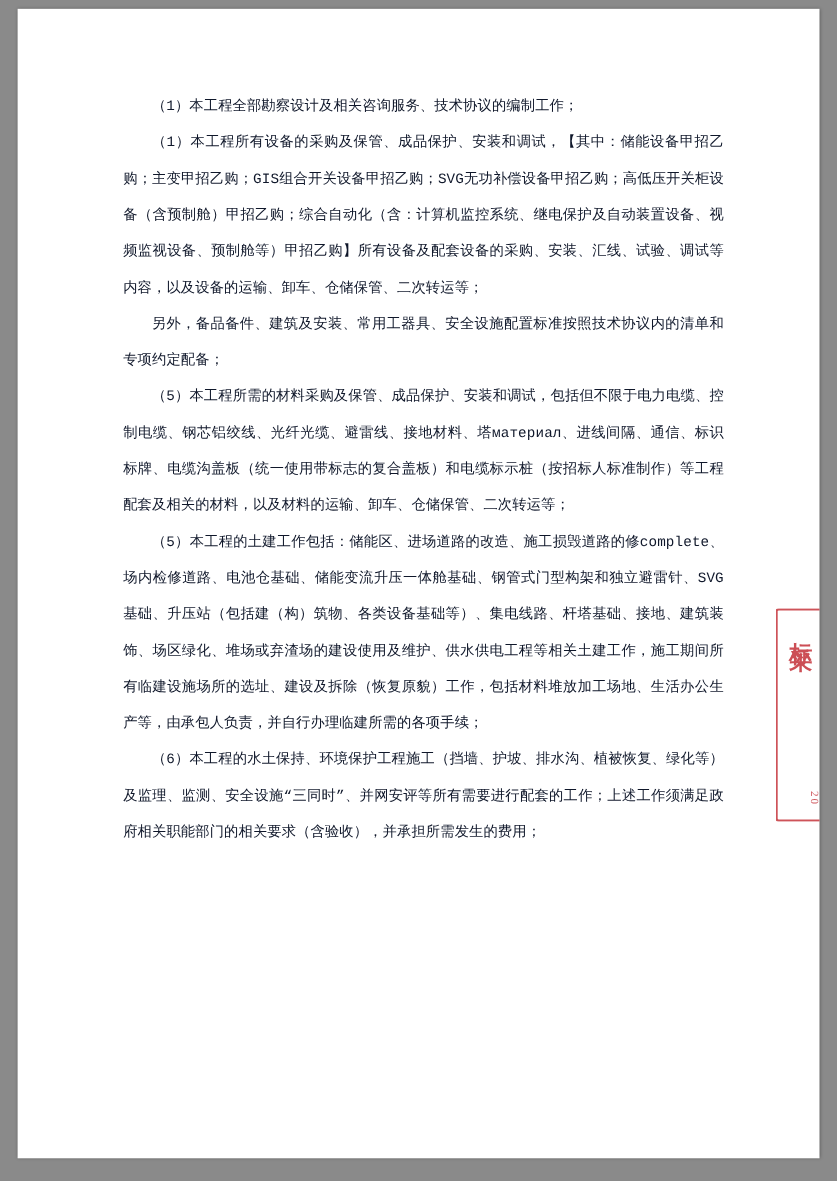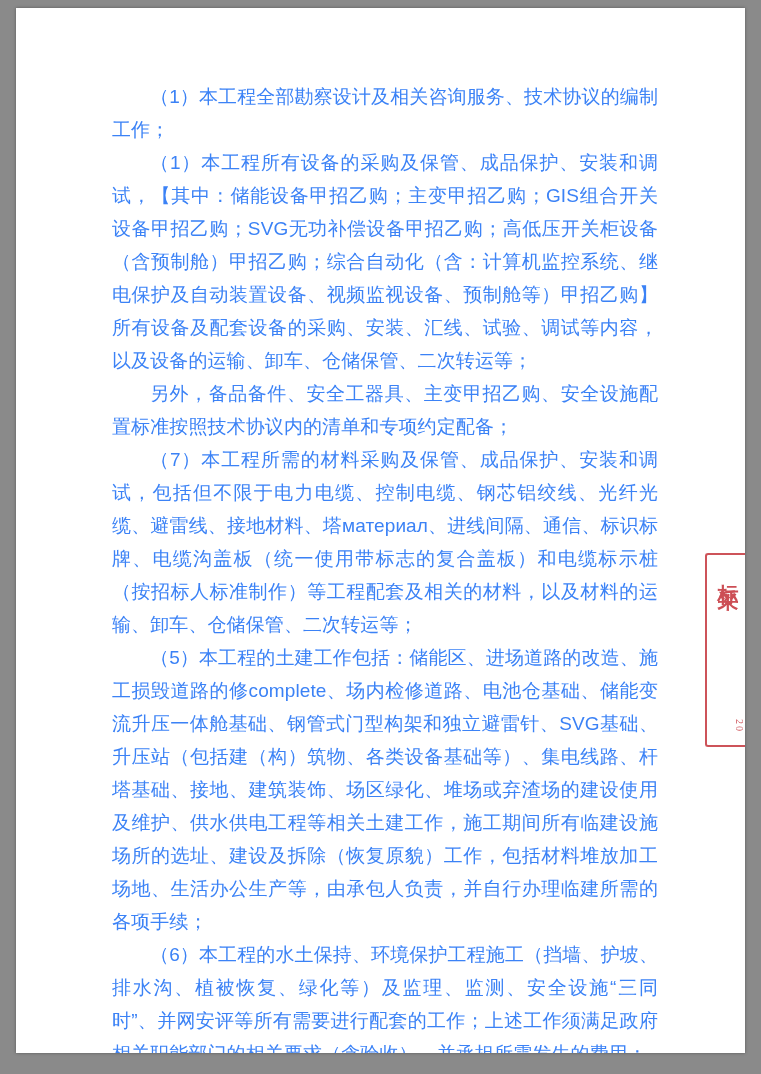--- a/index.html
+++ b/index.html
@@ -27,24 +27,24 @@
     box-shadow: 0 0 3px rgba(0,0,0,0.35);
     overflow: hidden;
   }
   .content {
     position: absolute;
     left: 96px;
     top: 72px;
     width: 546px;
   }
   .para {
-    font-family: Liberation Sans, sans-serif;
-    font-size: 19px;
+    font-family: Liberation Mono, monospace;
+    font-size: 13px;
     line-height: 33px;
-    color: #3b82f6;
+    color: #0f172a;
     text-align: justify;
     text-justify: inter-ideograph;
     margin: 0 0 0 0;
     letter-spacing: 0.1px;
     text-indent: 2em;
   }
   .para + .para {
     margin-top: 0px;
   }
   
@@ -99,22 +99,22 @@
 </style>
 </head>
 <body>
 
 <div class="page-wrap">
   <div class="page">
 
     <div class="content">
       <p class="para">（1）本工程全部勘察设计及相关咨询服务、技术协议的编制工作；</p>
       <p class="para">（1）本工程所有设备的采购及保管、成品保护、安装和调试，【其中：储能设备甲招乙购；主变甲招乙购；GIS组合开关设备甲招乙购；SVG无功补偿设备甲招乙购；高低压开关柜设备（含预制舱）甲招乙购；综合自动化（含：计算机监控系统、继电保护及自动装置设备、视频监视设备、预制舱等）甲招乙购】所有设备及配套设备的采购、安装、汇线、试验、调试等内容，以及设备的运输、卸车、仓储保管、二次转运等；</p>
-      <p class="para">另外，备品备件、安全工器具、主变甲招乙购、安全设施配置标准按照技术协议内的清单和专项约定配备；</p>
-      <p class="para">（7）本工程所需的材料采购及保管、成品保护、安装和调试，包括但不限于电力电缆、控制电缆、钢芯铝绞线、光纤光缆、避雷线、接地材料、塔материал、进线间隔、通信、标识标牌、电缆沟盖板（统一使用带标志的复合盖板）和电缆标示桩（按招标人标准制作）等工程配套及相关的材料，以及材料的运输、卸车、仓储保管、二次转运等；</p>
+      <p class="para">另外，备品备件、建筑及安装、常用工器具、安全设施配置标准按照技术协议内的清单和专项约定配备；</p>
+      <p class="para">（5）本工程所需的材料采购及保管、成品保护、安装和调试，包括但不限于电力电缆、控制电缆、钢芯铝绞线、光纤光缆、避雷线、接地材料、塔материал、进线间隔、通信、标识标牌、电缆沟盖板（统一使用带标志的复合盖板）和电缆标示桩（按招标人标准制作）等工程配套及相关的材料，以及材料的运输、卸车、仓储保管、二次转运等；</p>
       <p class="para">（5）本工程的土建工作包括：储能区、进场道路的改造、施工损毁道路的修complete、场内检修道路、电池仓基础、储能变流升压一体舱基础、钢管式门型构架和独立避雷针、SVG基础、升压站（包括建（构）筑物、各类设备基础等）、集电线路、杆塔基础、接地、建筑装饰、场区绿化、堆场或弃渣场的建设使用及维护、供水供电工程等相关土建工作，施工期间所有临建设施场所的选址、建设及拆除（恢复原貌）工作，包括材料堆放加工场地、生活办公生产等，由承包人负责，并自行办理临建所需的各项手续；</p>
       <p class="para">（6）本工程的水土保持、环境保护工程施工（挡墙、护坡、排水沟、植被恢复、绿化等）及监理、监测、安全设施“三同时”、并网安评等所有需要进行配套的工作；上述工作须满足政府相关职能部门的相关要求（含验收），并承担所需发生的费用；</p>
 
     </div>
 
     <div class="seal">
       <div class="seal-box"></div>
       <div class="seal-text">标采</div>
       <div class="seal-sub">20</div>
     </div>

